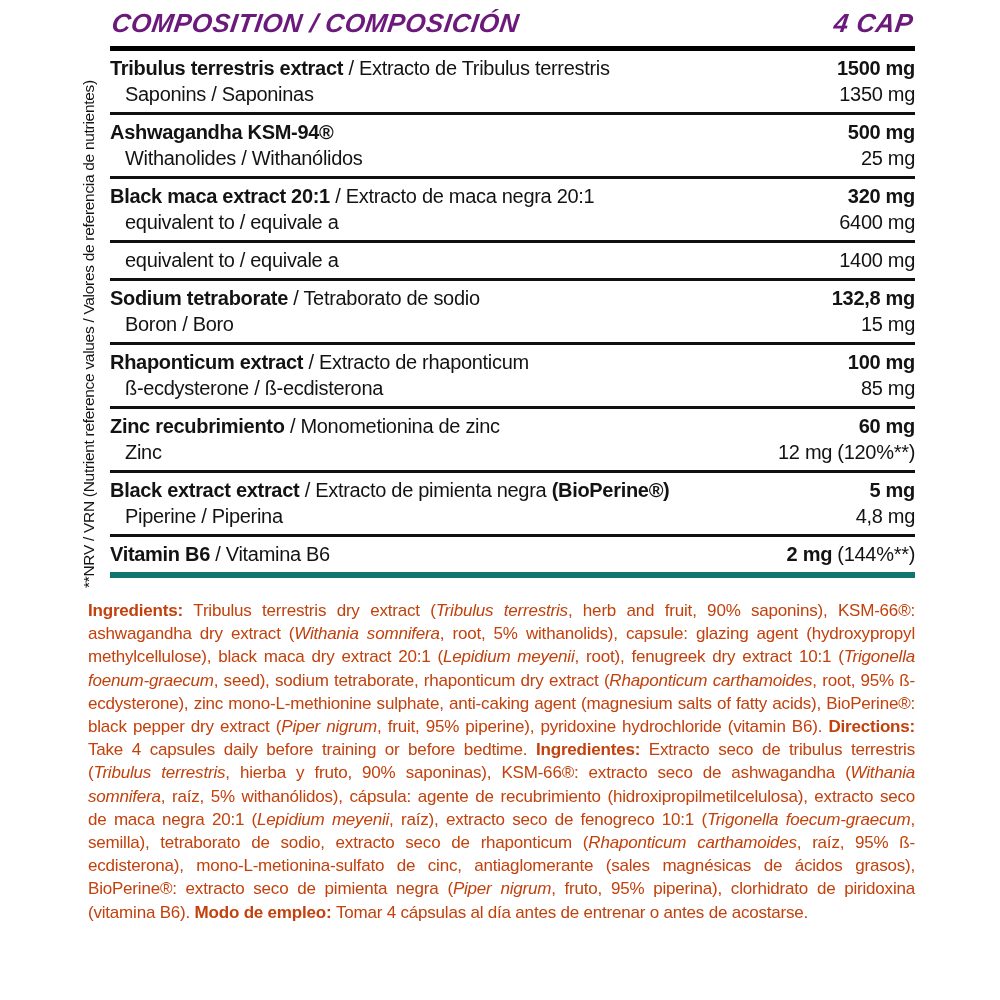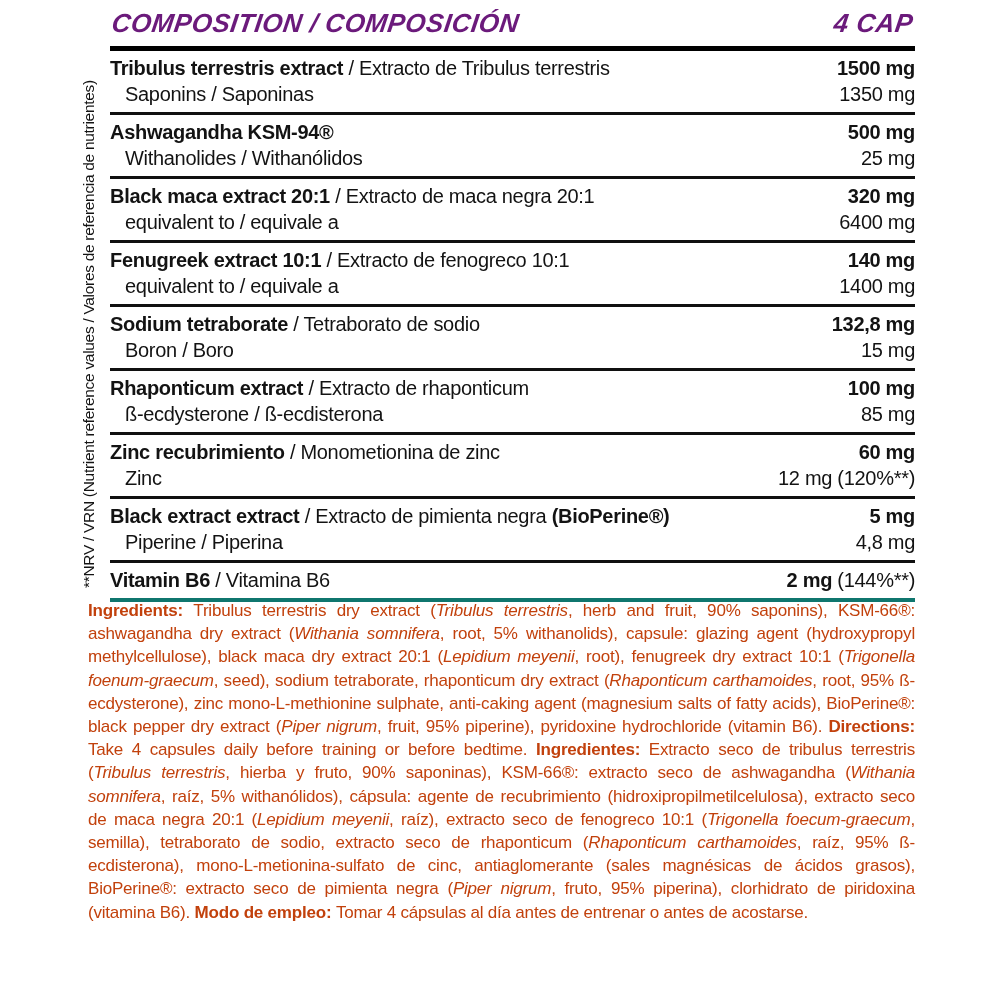--- a/index.html
+++ b/index.html
@@ -19,21 +19,21 @@
   .hdr {
     display:flex; justify-content:space-between; align-items:flex-end;
     padding:2px 2px 7px 2px; border-bottom:5px solid #000;
   }
   .brush {
     display:inline-block; font-style:italic; font-weight:bold; font-size:26px;
     letter-spacing:0.5px; transform:skewX(-8deg);
   }
 
   .row { border-bottom:3px solid #101010; padding:4px 0 5px 0; }
-  .row.last { border-bottom:4px solid #0f766e; }
+  .row.last { border-bottom:6px solid #0f766e; }
   .line { display:flex; justify-content:space-between; align-items:baseline;
           font-size:20px; line-height:26px; letter-spacing:-0.3px; }
   .line .nm { padding-right:10px; }
   .line .val { white-space:nowrap; text-align:right; }
   .line.sub .nm { padding-left:15px; }
 
   .bold { font-weight:bold; }
   .ital { font-style:italic; }
 
   
@@ -80,24 +80,20 @@
           <div class="line main">
             <span class="nm"><span class="bold">Black maca extract 20:1</span><span> / Extracto de maca negra 20:1</span></span>
             <span class="val"><span class="bold">320 mg</span></span>
           </div>
           <div class="line sub">
             <span class="nm"><span>equivalent to / equivale a</span></span>
             <span class="val"><span>6400 mg</span></span>
           </div>
         </div>
         <div class="row">
-          <div class="line main">
-            <span class="nm"><span class="bold">Fenugreek extract 10:1</span><span> / Extracto de fenogreco 10:1</span></span>
-            <span class="val"><span class="bold">140 mg</span></span>
-          </div>
           <div class="line sub">
             <span class="nm"><span>equivalent to / equivale a</span></span>
             <span class="val"><span>1400 mg</span></span>
           </div>
         </div>
         <div class="row">
           <div class="line main">
             <span class="nm"><span class="bold">Sodium tetraborate</span><span> / Tetraborato de sodio</span></span>
             <span class="val"><span class="bold">132,8 mg</span></span>
           </div>

